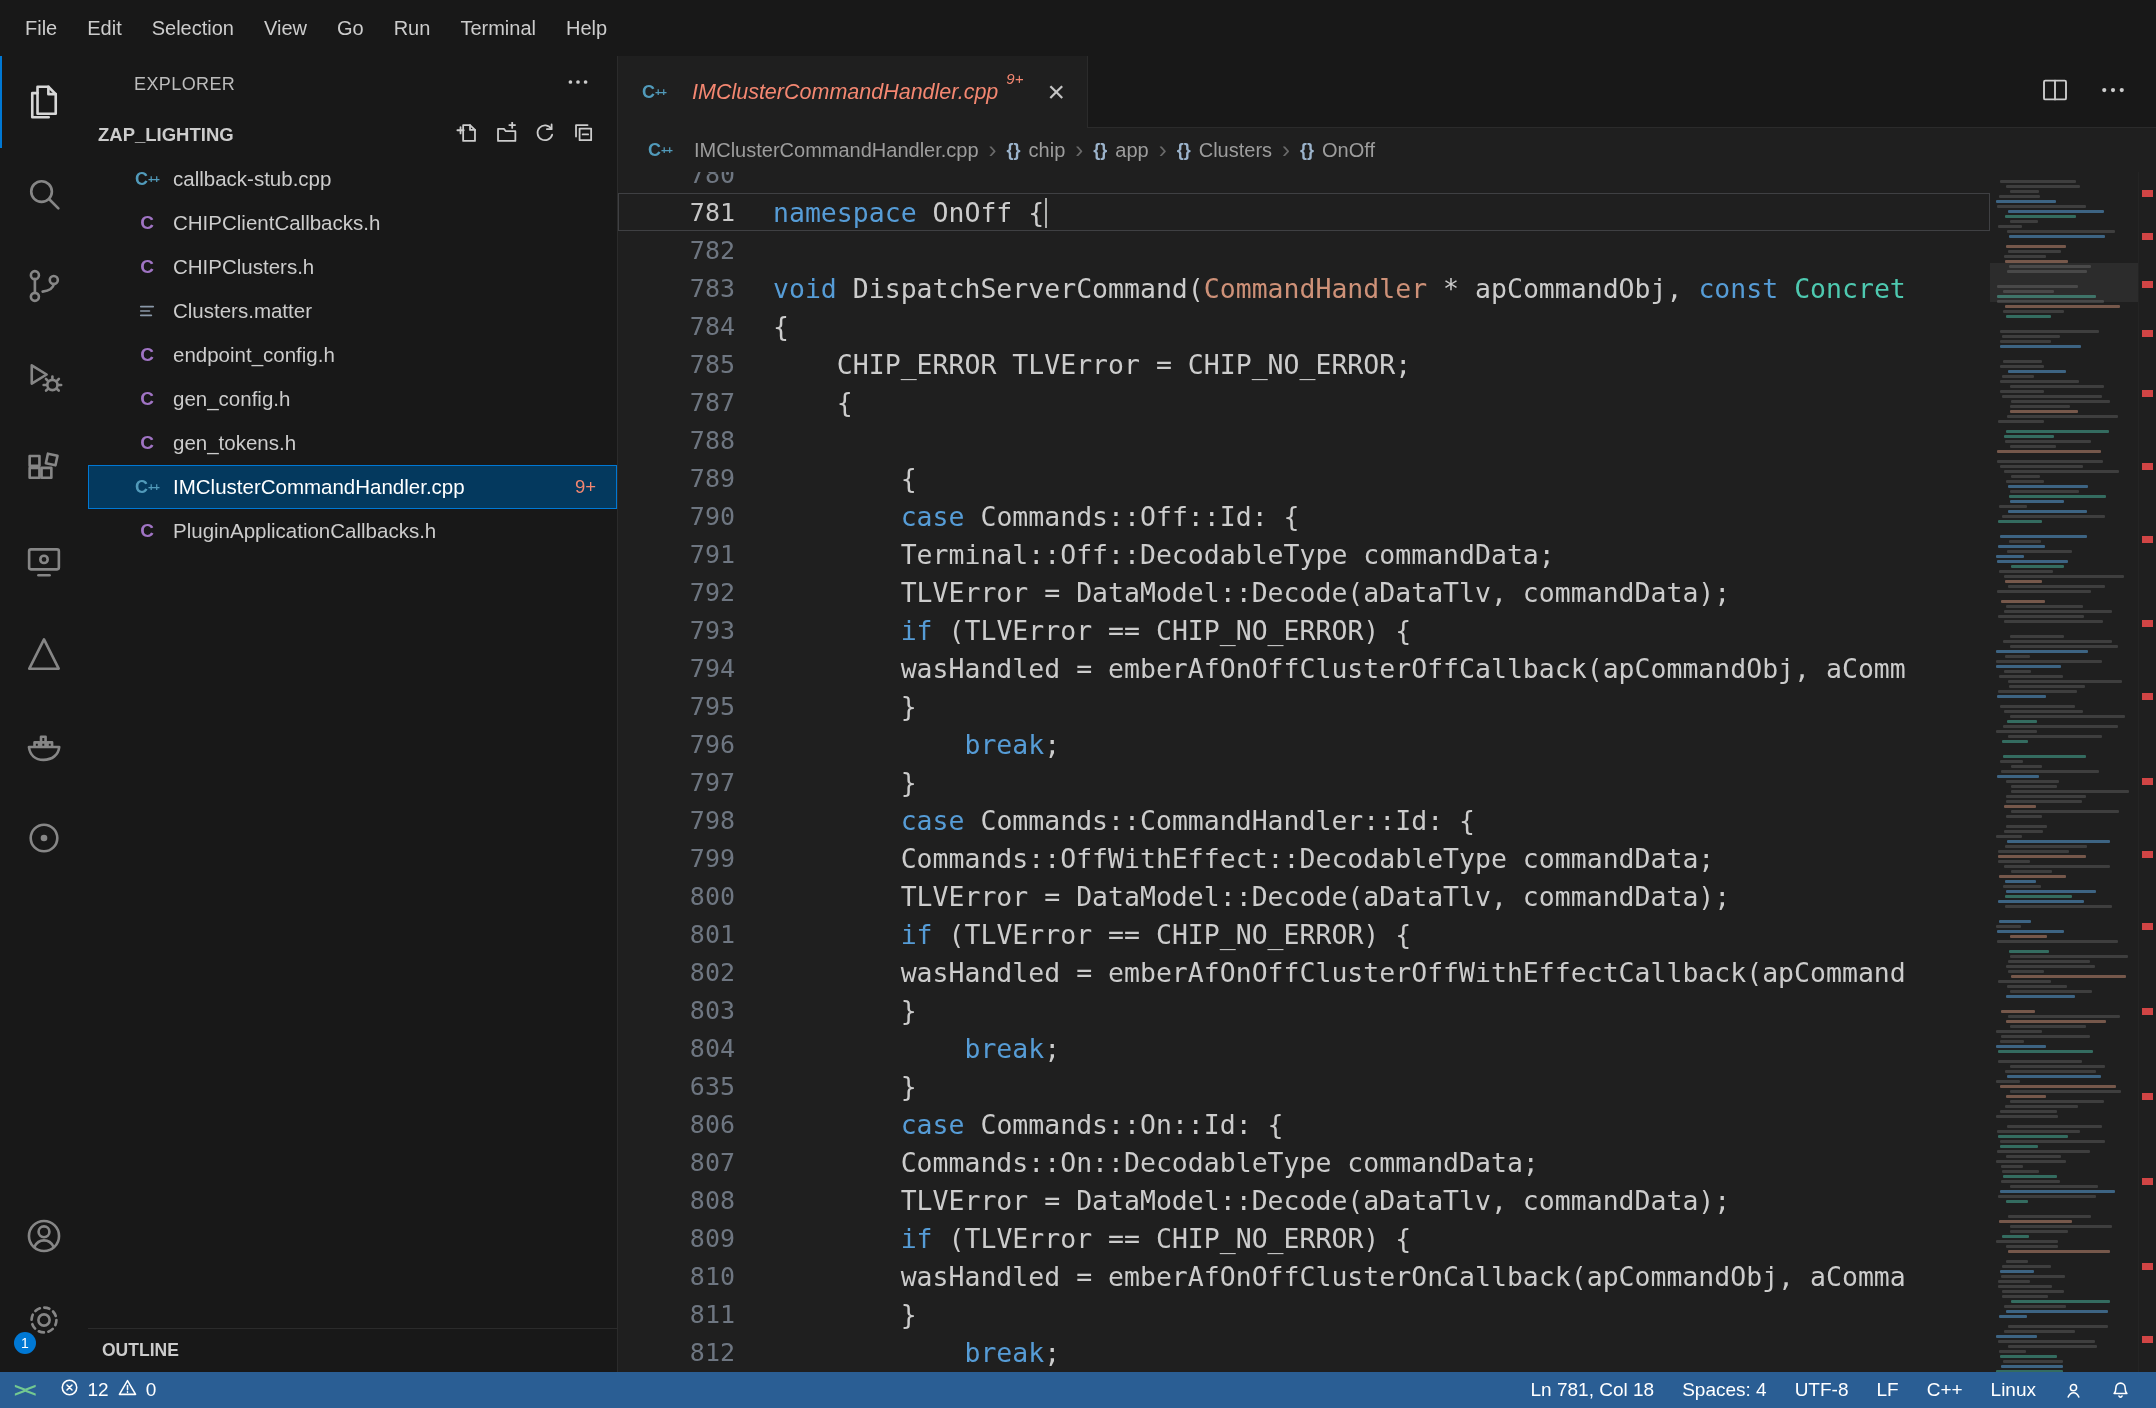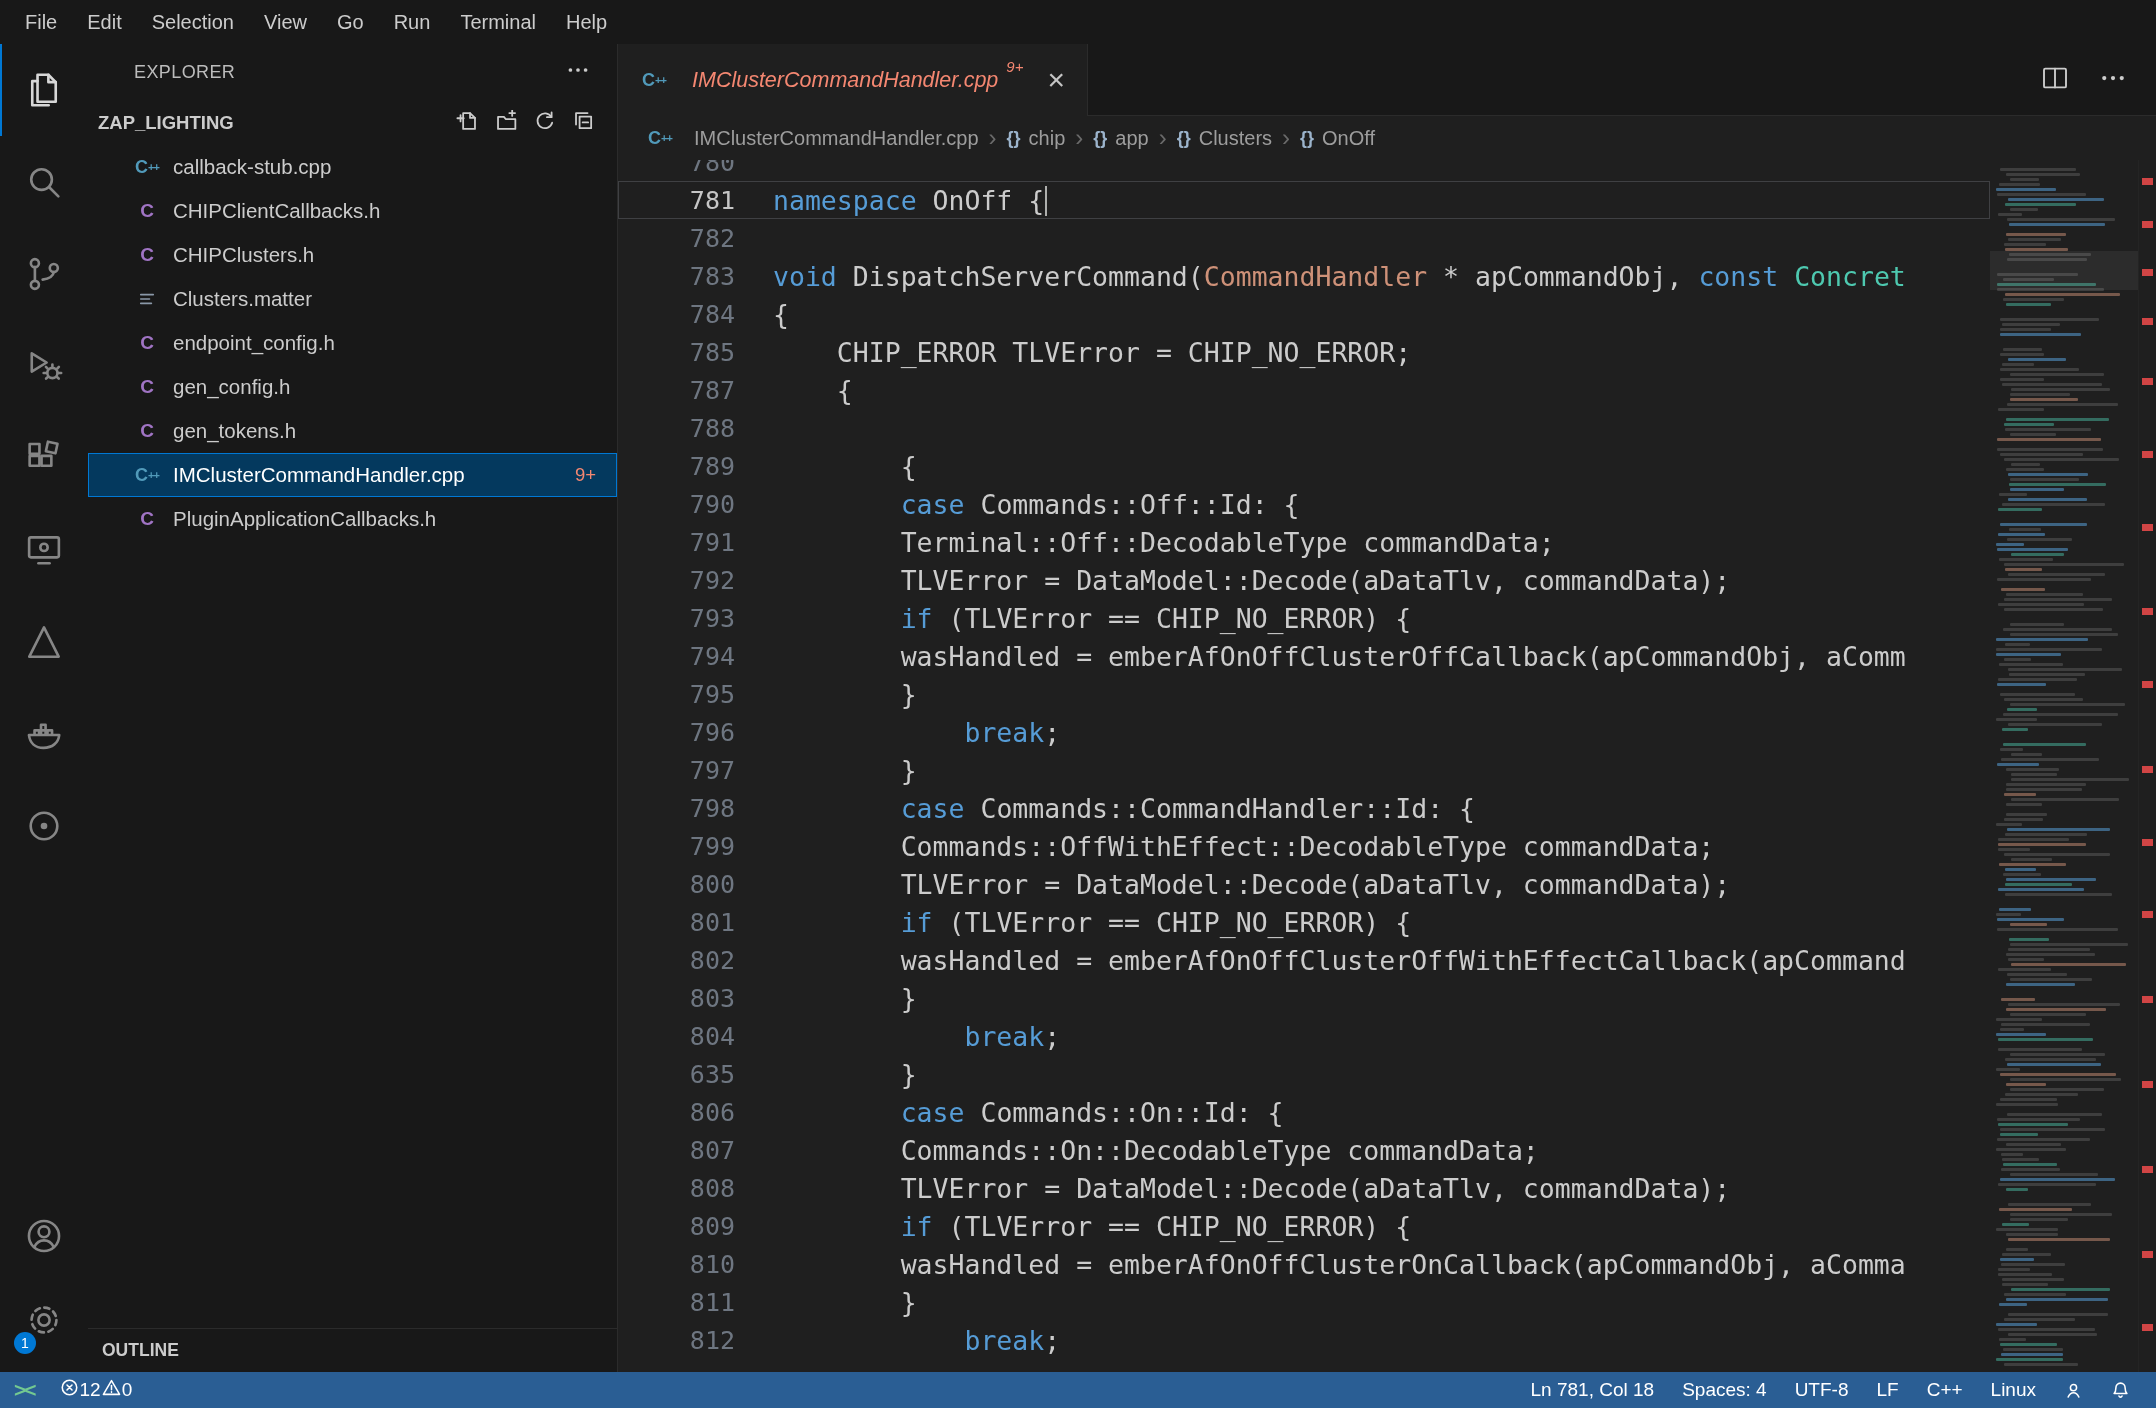--- a/index.html
+++ b/index.html
@@ -2,21 +2,21 @@
 <html><head>
 <meta charset="utf-8">
 <style>
   *{margin:0;padding:0;box-sizing:border-box}
   html,body{width:2156px;height:1408px;overflow:hidden;background:#1f1f1f;
     font-family:"Liberation Sans",sans-serif;-webkit-font-smoothing:antialiased}
   .app{width:2156px;height:1408px;display:flex;flex-direction:column;color:#cccccc}
 
   
   .menubar{flex:0 0 44px;background:#181818;display:flex;align-items:center;padding-left:10px}
-  .menu-item{padding:0 15px;font-size:20px;line-height:44px;color:#cccccc;cursor:default}
+  .menu-item{padding:6px 15px;font-size:20px;line-height:44px;color:#cccccc;cursor:default}
 
   
   .main{flex:1;display:flex;min-height:0}
 
   
   .activitybar{width:88px;background:#181818;display:flex;flex-direction:column}
   .act-cell{height:92px;display:flex;align-items:center;justify-content:center;color:#868686;position:relative}
   .act-cell.active{color:#d7d7d7;box-shadow:inset 2px 0 0 #0078d4}
   .act-cell svg{width:42px;height:42px}
   .act-bottom{margin-top:auto;padding-bottom:10px}
@@ -80,21 +80,21 @@
   .minimap{width:148px;position:relative;background:#1f1f1f;overflow:hidden;flex:0 0 148px}
   .mm-line{position:absolute;height:3px;border-radius:1px}
   .mm-viewport{position:absolute;left:0;right:0;background:rgba(255,255,255,.06)}
   .overview-ruler{width:18px;flex:0 0 18px;position:relative;background:#1f1f1f;border-left:1px solid #242424}
   .ruler-mark{position:absolute;left:3px;width:11px;height:7px;background:#f14c4c;opacity:.85}
 
   
   .statusbar{flex:0 0 36px;background:#2a5e94;display:flex;align-items:center;color:#ffffff;font-size:19px}
   .remote{padding:0 14px;color:#73c991;font-weight:700;letter-spacing:-2px;font-size:21px;height:100%;
     display:flex;align-items:center}
-  .sb-item{display:flex;align-items:center;gap:1px;padding:0 11px;height:100%}
+  .sb-item{display:flex;align-items:center;gap:9px;padding:0 11px;height:100%}
   .sb-item svg{width:19px;height:19px}
   .sb-right{margin-left:auto;display:flex;align-items:center;height:100%;padding-right:12px}
   .sb-right .sb-item{padding:0 14px}
 </style>
 </head>
 <body>
 
 <div class="app">
 
   <div class="menubar">

